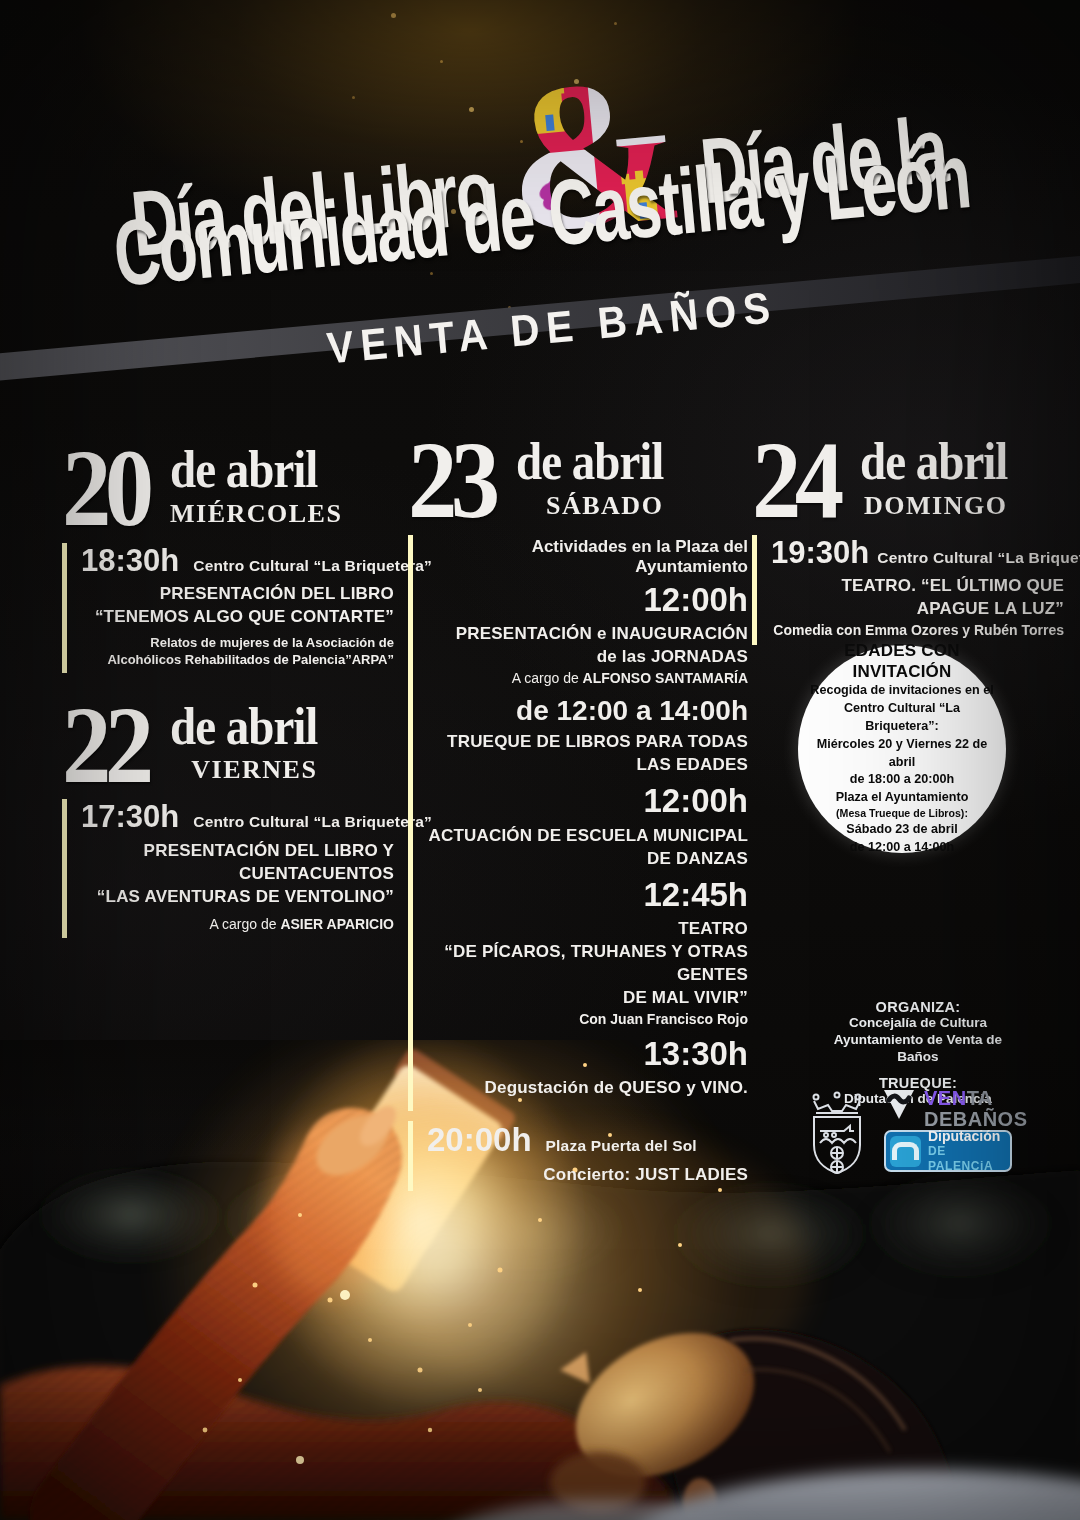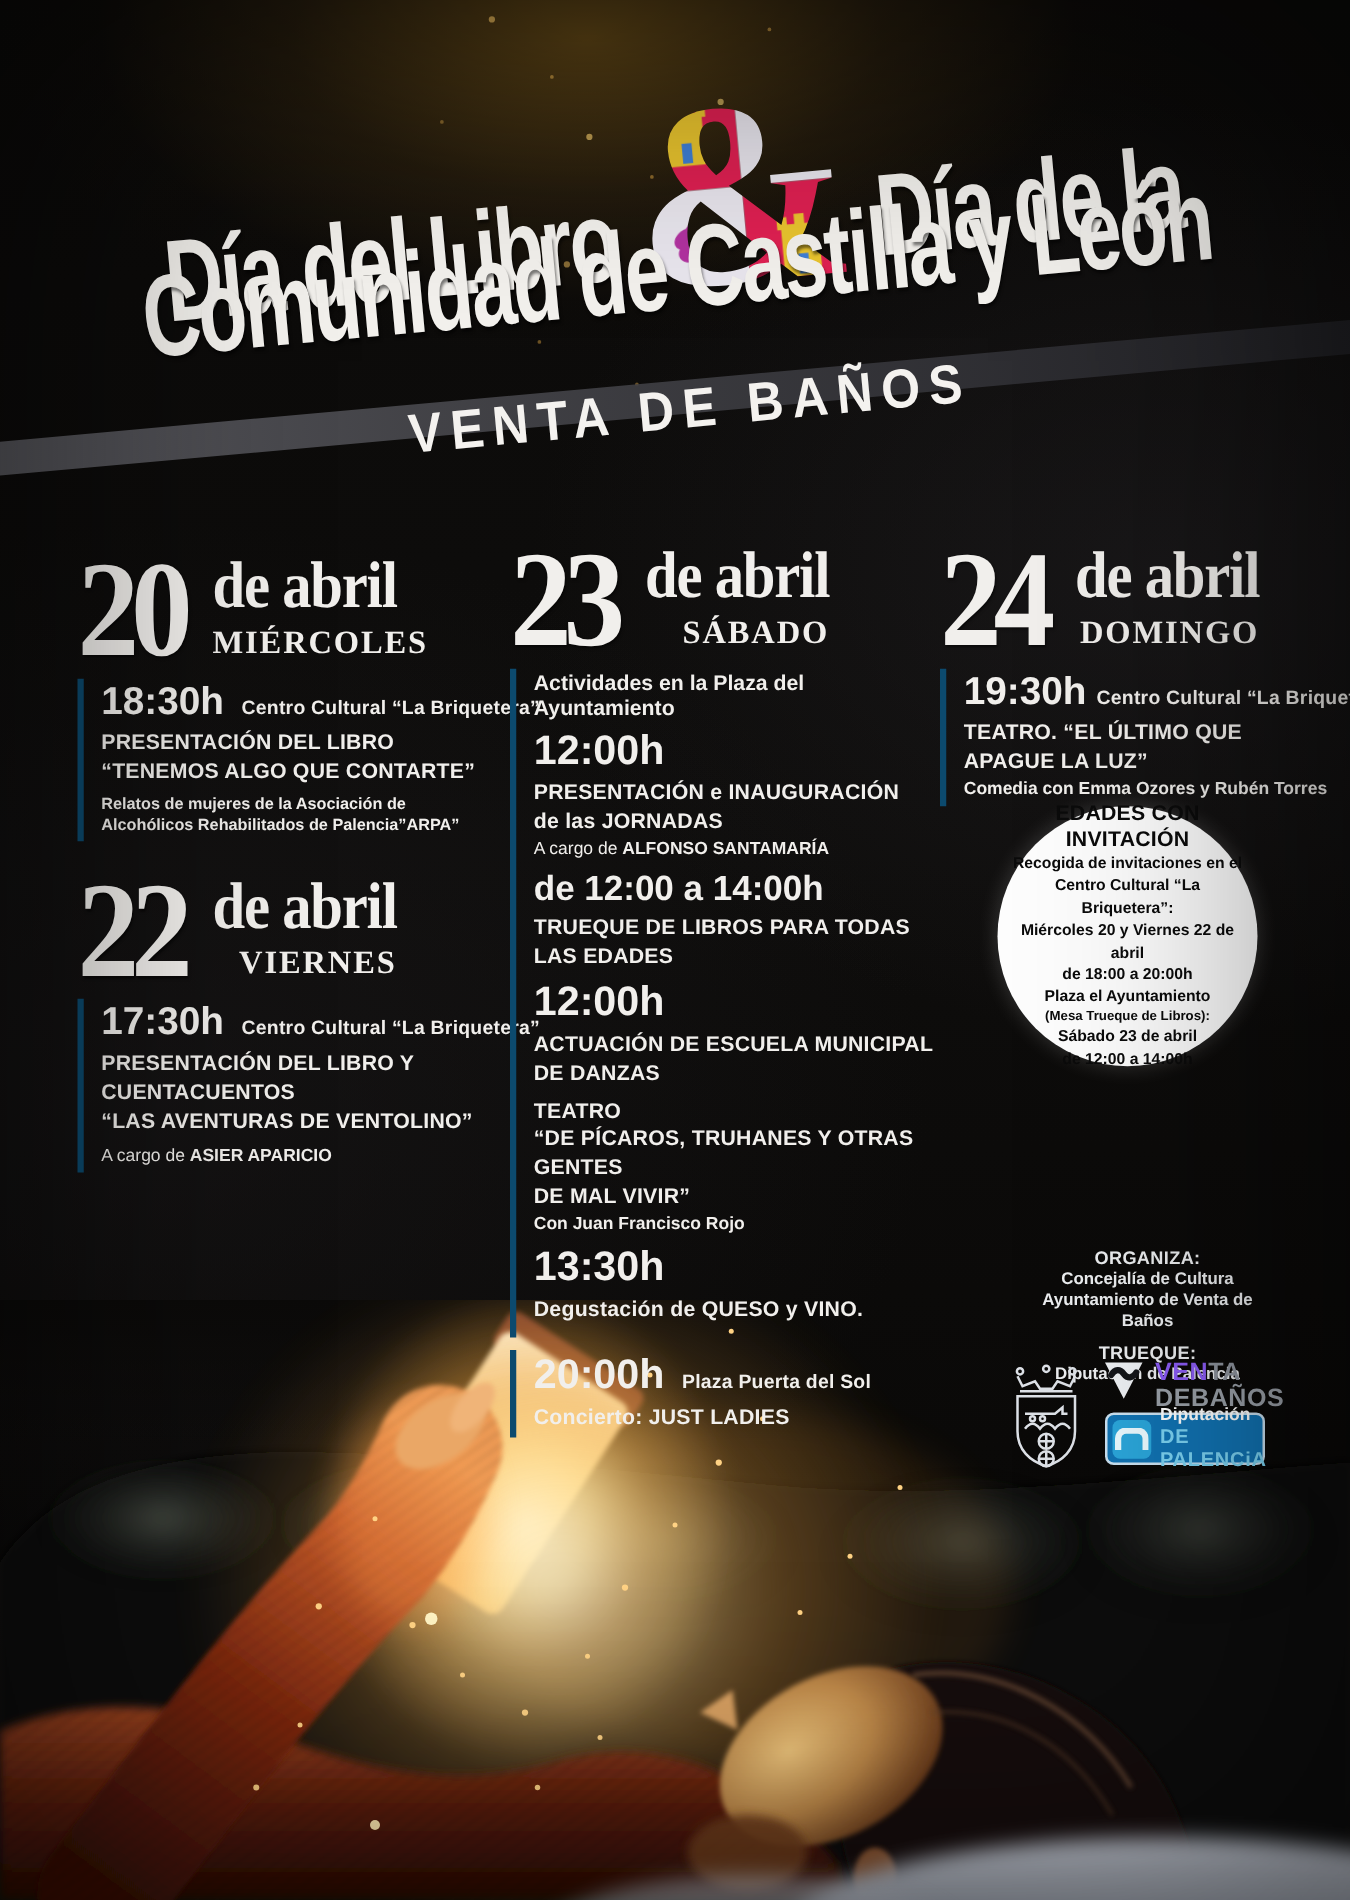--- a/index.html
+++ b/index.html
@@ -45,21 +45,21 @@
   .col{position:absolute;}
   .col1{left:62px;top:442px;width:332px;}
   .col2{left:408px;top:434px;width:340px;}
   .col3{left:752px;top:434px;width:312px;}
   .day-head{display:flex;gap:18px;align-items:flex-end;font-family:Liberation Serif, serif;}
   .num{font-size:104px;font-weight:800;line-height:.82;letter-spacing:-7px;transform:scaleX(.95) scaleY(1.05);transform-origin:left top;
        text-shadow:1px 2px 2px rgba(0,0,0,.5);}
   .dh-right{padding-top:2px;}
   .month{font-size:47px;font-weight:800;line-height:.95;letter-spacing:-1px;transform:scaleY(1.12);transform-origin:top left;white-space:nowrap;}
   .weekday{font-size:26px;font-weight:800;letter-spacing:1.5px;text-align:right;margin-top:10px;}
-  .evt{border-left:5px solid #0c4a6e;padding:2px 0 4px 14px;}
+  .evt{border-left:5px solid #fef9c3;padding:2px 0 4px 14px;text-align:right;}
   .time-row{display:flex;align-items:baseline;gap:14px;white-space:nowrap;}
   .t{font-size:31px;font-weight:800;letter-spacing:0;line-height:1.05;}
   .t.big2{font-size:33px;}
   .t.range{font-size:28px;}
   .loc{font-size:15.5px;font-weight:700;letter-spacing:.2px;}
   .bl{font-size:17px;font-weight:700;line-height:1.35;letter-spacing:.2px;}
   .sm{font-size:13px;font-weight:700;line-height:1.3;}
   .credit{font-size:14px;font-weight:700;line-height:1.4;}
   .credit .pre{font-weight:400;}
   .gap1{height:14px;}  .gap2{height:26px;}
@@ -90,21 +90,21 @@
   .vl{font-size:20px;font-weight:800;color:#8d939d;letter-spacing:.5px;}
   .vl2{font-size:20px;font-weight:800;color:#9aa0a8;letter-spacing:.5px;margin-top:1px;}
   .dip-badge{
     position:absolute;left:84px;top:44px;width:128px;height:42px;border-radius:7px;
     background:#1173b3;border:2px solid rgba(236,246,253,.85);box-sizing:border-box;
     display:flex;align-items:center;gap:7px;padding-left:4px;
   }
   .dip-tile{width:31px;height:31px;border-radius:6px;background:#2ba6da;flex:0 0 auto;}
   .arch{width:17px;height:13px;border:5px solid #eafaff;border-bottom:none;border-radius:9px 9px 0 0;margin:6px auto 0;}
   .d1{font-size:14px;font-weight:800;color:#fff;line-height:1.1;}
-  .d2{font-size:16px;font-weight:800;color:#7cd3f2;letter-spacing:.6px;line-height:1.2;}
+  .d2{font-size:12px;font-weight:800;color:#7cd3f2;letter-spacing:.6px;line-height:1.2;}
   
   .photo{position:absolute;left:0;top:1040px;width:1080px;height:480px;}
   .vignette{position:absolute;inset:0;box-shadow:inset 0 0 200px 50px rgba(0,0,0,.45);pointer-events:none;}
 </style>
 </head>
 <body>
 
 <div class="poster">
 
   <div class="bg"></div>
@@ -350,20 +350,21 @@
       </div>
       <div class="entry">
         <div class="t range">de 12:00 a 14:00h</div>
         <div class="bl mt6">TRUEQUE DE LIBROS PARA TODAS LAS EDADES</div>
       </div>
       <div class="entry">
         <div class="t big2">12:00h</div>
         <div class="bl mt6">ACTUACIÓN DE ESCUELA MUNICIPAL DE DANZAS</div>
       </div>
       <div class="entry">
+        <div class="t big2">12:45h</div>
         <div class="bl mt6">TEATRO</div>
         <div class="bl">“DE PÍCAROS, TRUHANES Y OTRAS GENTES</div>
         <div class="bl">DE MAL VIVIR”</div>
         <div class="credit">Con Juan Francisco Rojo</div>
       </div>
       <div class="entry">
         <div class="t big2">13:30h</div>
         <div class="bl mt6">Degustación de QUESO y VINO.</div>
       </div>
     </div>

